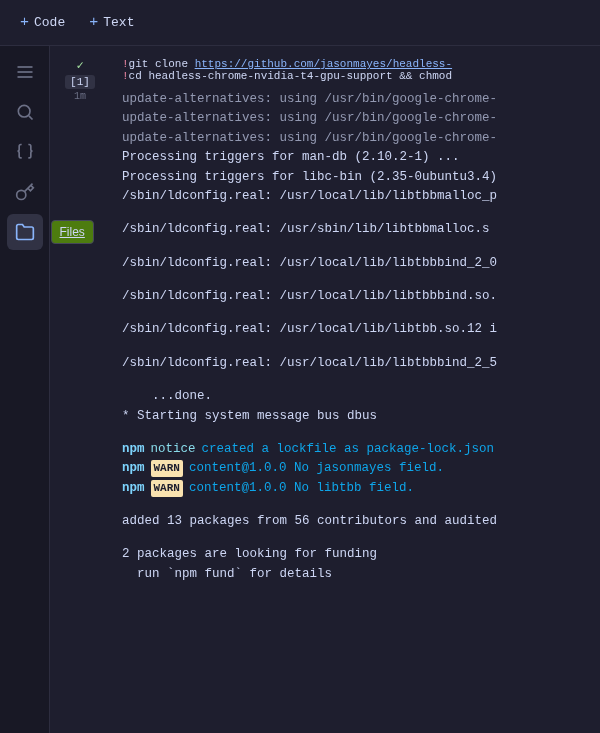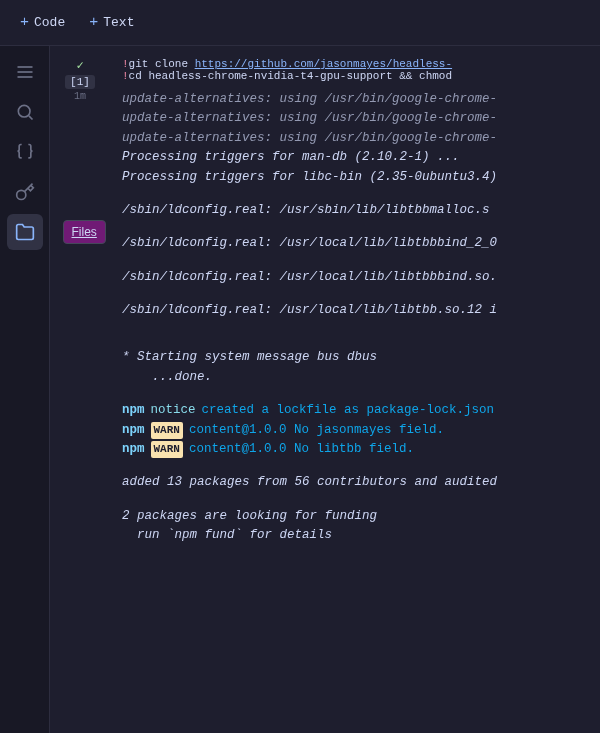--- a/index.html
+++ b/index.html
@@ -83,24 +83,24 @@
     }
 
     .sidebar-icon.highlighted {
       color: #89b4fa;
       background: #313244;
     }
 
     
     .tooltip {
       position: absolute;
-      left: 56px;
+      left: 44px;
       top: 50%;
       transform: translateY(-50%);
-      background: #701a75;
+      background: #4d7c0f;
       color: #cdd6f4;
       font-family: Arial, sans-serif;
       font-size: 12px;
       padding: 4px 8px;
       border-radius: 4px;
       white-space: nowrap;
       z-index: 100;
       border: 1px solid #45475a;
       text-decoration: underline;
     }
@@ -189,21 +189,20 @@
     .output-area {
       padding: 4px 8px;
       color: #cdd6f4;
       font-size: 12.5px;
       line-height: 1.55;
     }
 
     .output-line {
       white-space: nowrap;
       overflow: hidden;
-      font-style: italic;
     }
 
     .output-line.dim {
       color: #9399b2;
     }
 
     .npm-line {
       display: flex;
       align-items: baseline;
       gap: 6px;
@@ -333,32 +332,34 @@
             </div>
           </div>
 
           <div class="output-area">
 
             <div class="output-line dim">update-alternatives: using /usr/bin/google-chrome-</div>
             <div class="output-line dim">update-alternatives: using /usr/bin/google-chrome-</div>
             <div class="output-line dim">update-alternatives: using /usr/bin/google-chrome-</div>
             <div class="output-line">Processing triggers for man-db (2.10.2-1) ...</div>
             <div class="output-line">Processing triggers for libc-bin (2.35-0ubuntu3.4)</div>
+            <div class="output-line">/sbin/ldconfig.real: /usr/local/lib/libtbbmalloc_p</div>
             <div class="empty-line"></div>
             <div class="output-line">/sbin/ldconfig.real: /usr/sbin/lib/libtbbmalloc.s</div>
             <div class="empty-line"></div>
             <div class="output-line">/sbin/ldconfig.real: /usr/local/lib/libtbbbind_2_0</div>
             <div class="empty-line"></div>
             <div class="output-line">/sbin/ldconfig.real: /usr/local/lib/libtbbbind.so.</div>
             <div class="empty-line"></div>
             <div class="output-line">/sbin/ldconfig.real: /usr/local/lib/libtbb.so.12 i</div>
             <div class="empty-line"></div>
-            <div class="empty-line"></div>
+            <div class="output-line">/sbin/ldconfig.real: /usr/local/lib/libtbbbind_2_5</div>
+            <div class="empty-line"></div>
+            <div class="output-line">&nbsp;&nbsp;&nbsp;&nbsp;...done.</div>
             <div class="output-line"> * Starting system message bus dbus</div>
-            <div class="output-line">&nbsp;&nbsp;&nbsp;&nbsp;...done.</div>
             <div class="empty-line"></div>
 
             <div class="npm-line">
               <span class="npm-label">npm</span>
               <span class="npm-notice">notice</span>
               <span class="npm-warn-text">created a lockfile as package-lock.json</span>
             </div>
 
             <div class="npm-line">
               <span class="npm-label">npm</span>

